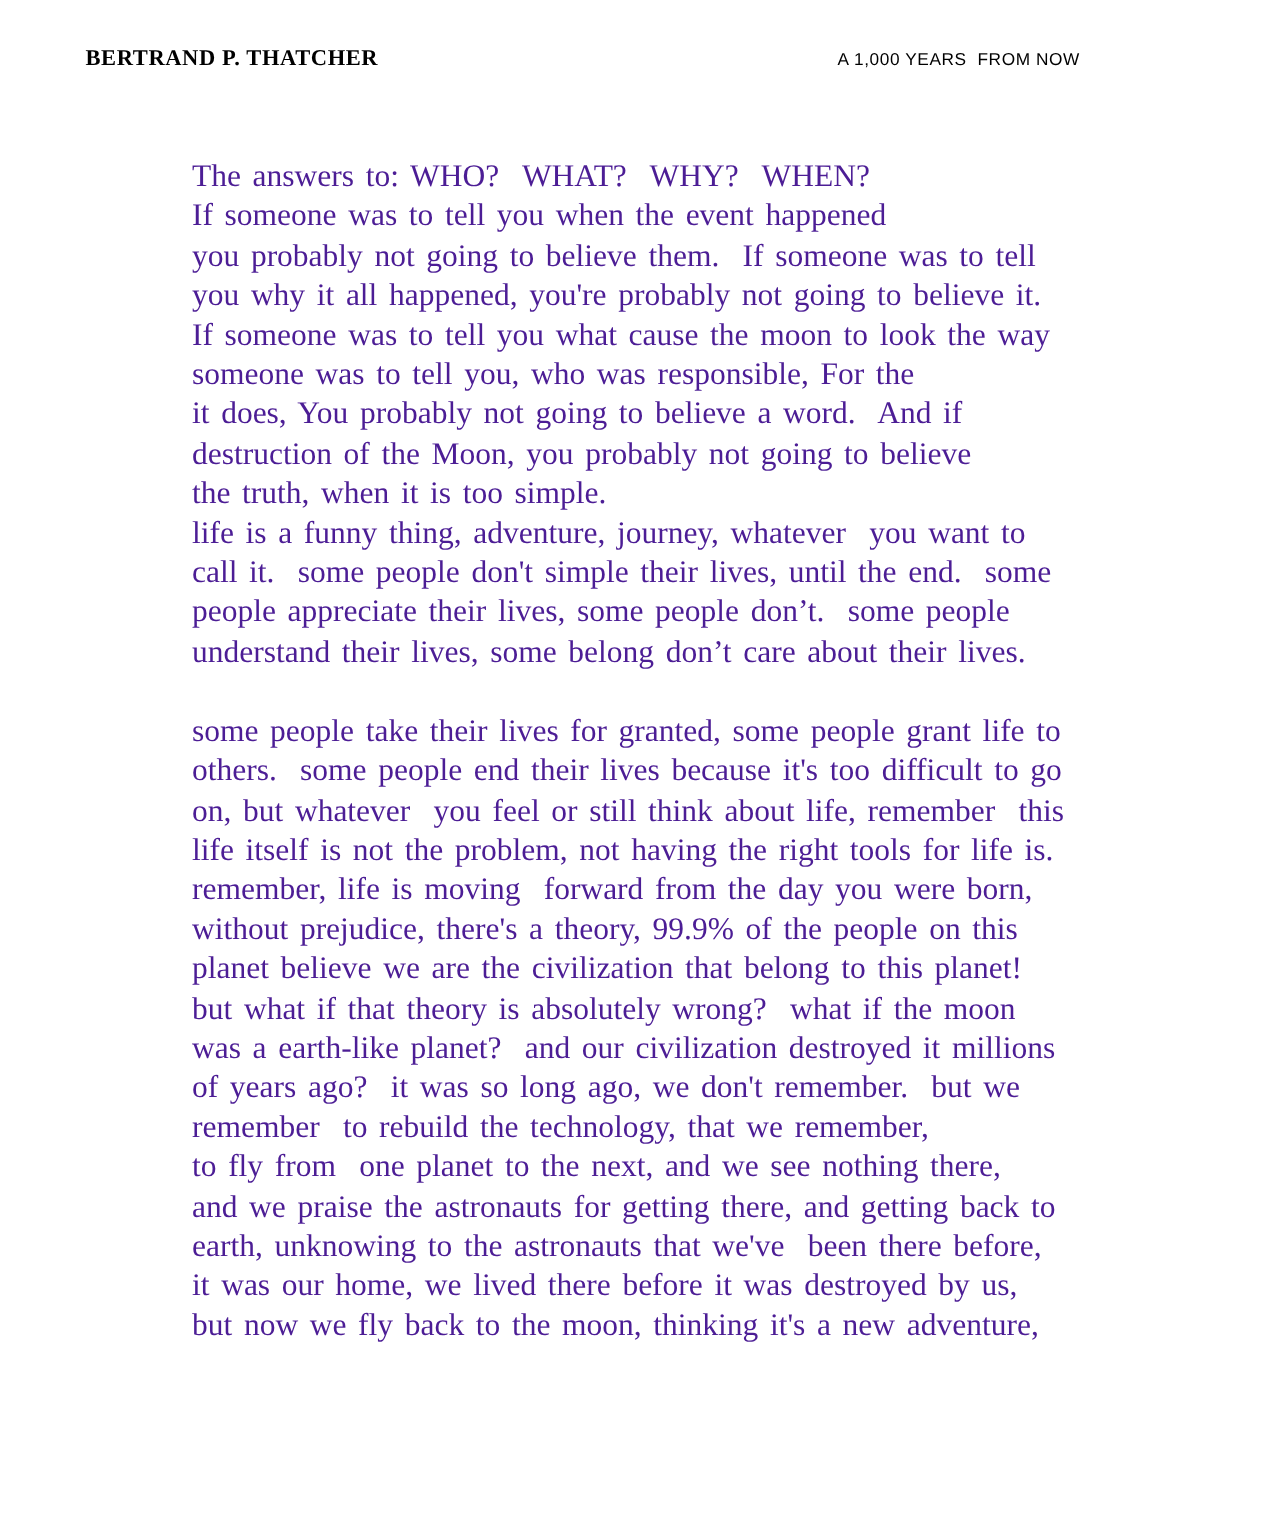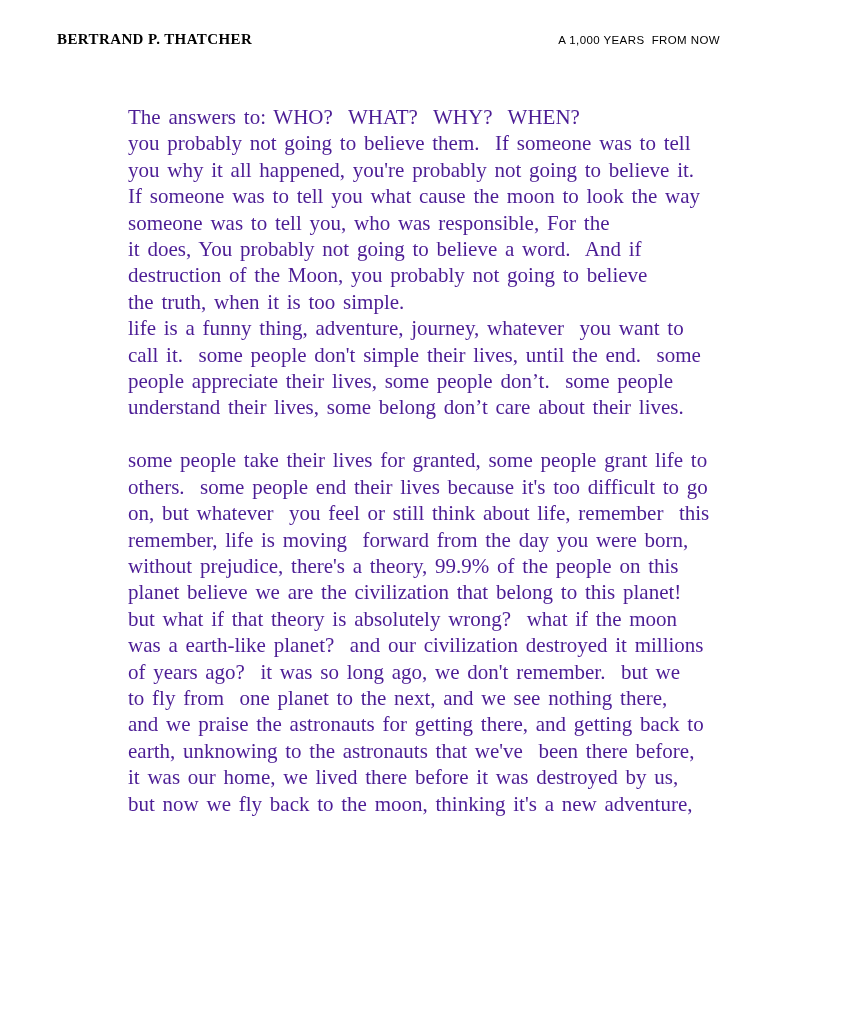--- a/index.html
+++ b/index.html
@@ -55,40 +55,43 @@
   }
 </style>
 </head>
 <body>
 
 <div class="page">
   <div class="author">BERTRAND P. THATCHER</div>
   <div class="running-title">A 1,000 YEARS  FROM NOW</div>
   <div class="body-text">
       <div class="text-line">The answers to: WHO?  WHAT?  WHY?  WHEN?</div>
+      <div class="text-line">If someone was to tell you when the event happened</div>
       <div class="text-line">you probably not going to believe them.  If someone was to tell</div>
       <div class="text-line">you why it all happened, you're probably not going to believe it.</div>
       <div class="text-line">If someone was to tell you what cause the moon to look the way</div>
       <div class="text-line">someone was to tell you, who was responsible, For the</div>
       <div class="text-line">it does, You probably not going to believe a word.  And if</div>
       <div class="text-line">destruction of the Moon, you probably not going to believe</div>
       <div class="text-line">the truth, when it is too simple.</div>
       <div class="text-line">life is a funny thing, adventure, journey, whatever  you want to</div>
       <div class="text-line">call it.  some people don't simple their lives, until the end.  some</div>
       <div class="text-line">people appreciate their lives, some people don’t.  some people</div>
       <div class="text-line">understand their lives, some belong don’t care about their lives.</div>
       <div class="text-line">&nbsp;</div>
       <div class="text-line">some people take their lives for granted, some people grant life to</div>
       <div class="text-line">others.  some people end their lives because it's too difficult to go</div>
       <div class="text-line">on, but whatever  you feel or still think about life, remember  this</div>
+      <div class="text-line">life itself is not the problem, not having the right tools for life is.</div>
       <div class="text-line">remember, life is moving  forward from the day you were born,</div>
       <div class="text-line">without prejudice, there's a theory, 99.9% of the people on this</div>
       <div class="text-line">planet believe we are the civilization that belong to this planet!</div>
       <div class="text-line">but what if that theory is absolutely wrong?  what if the moon</div>
       <div class="text-line">was a earth-like planet?  and our civilization destroyed it millions</div>
       <div class="text-line">of years ago?  it was so long ago, we don't remember.  but we</div>
+      <div class="text-line">remember  to rebuild the technology, that we remember,</div>
       <div class="text-line">to fly from  one planet to the next, and we see nothing there,</div>
       <div class="text-line">and we praise the astronauts for getting there, and getting back to</div>
       <div class="text-line">earth, unknowing to the astronauts that we've  been there before,</div>
       <div class="text-line">it was our home, we lived there before it was destroyed by us,</div>
       <div class="text-line">but now we fly back to the moon, thinking it's a new adventure,</div>
     </div>
 </div>
 
 </body></html>

